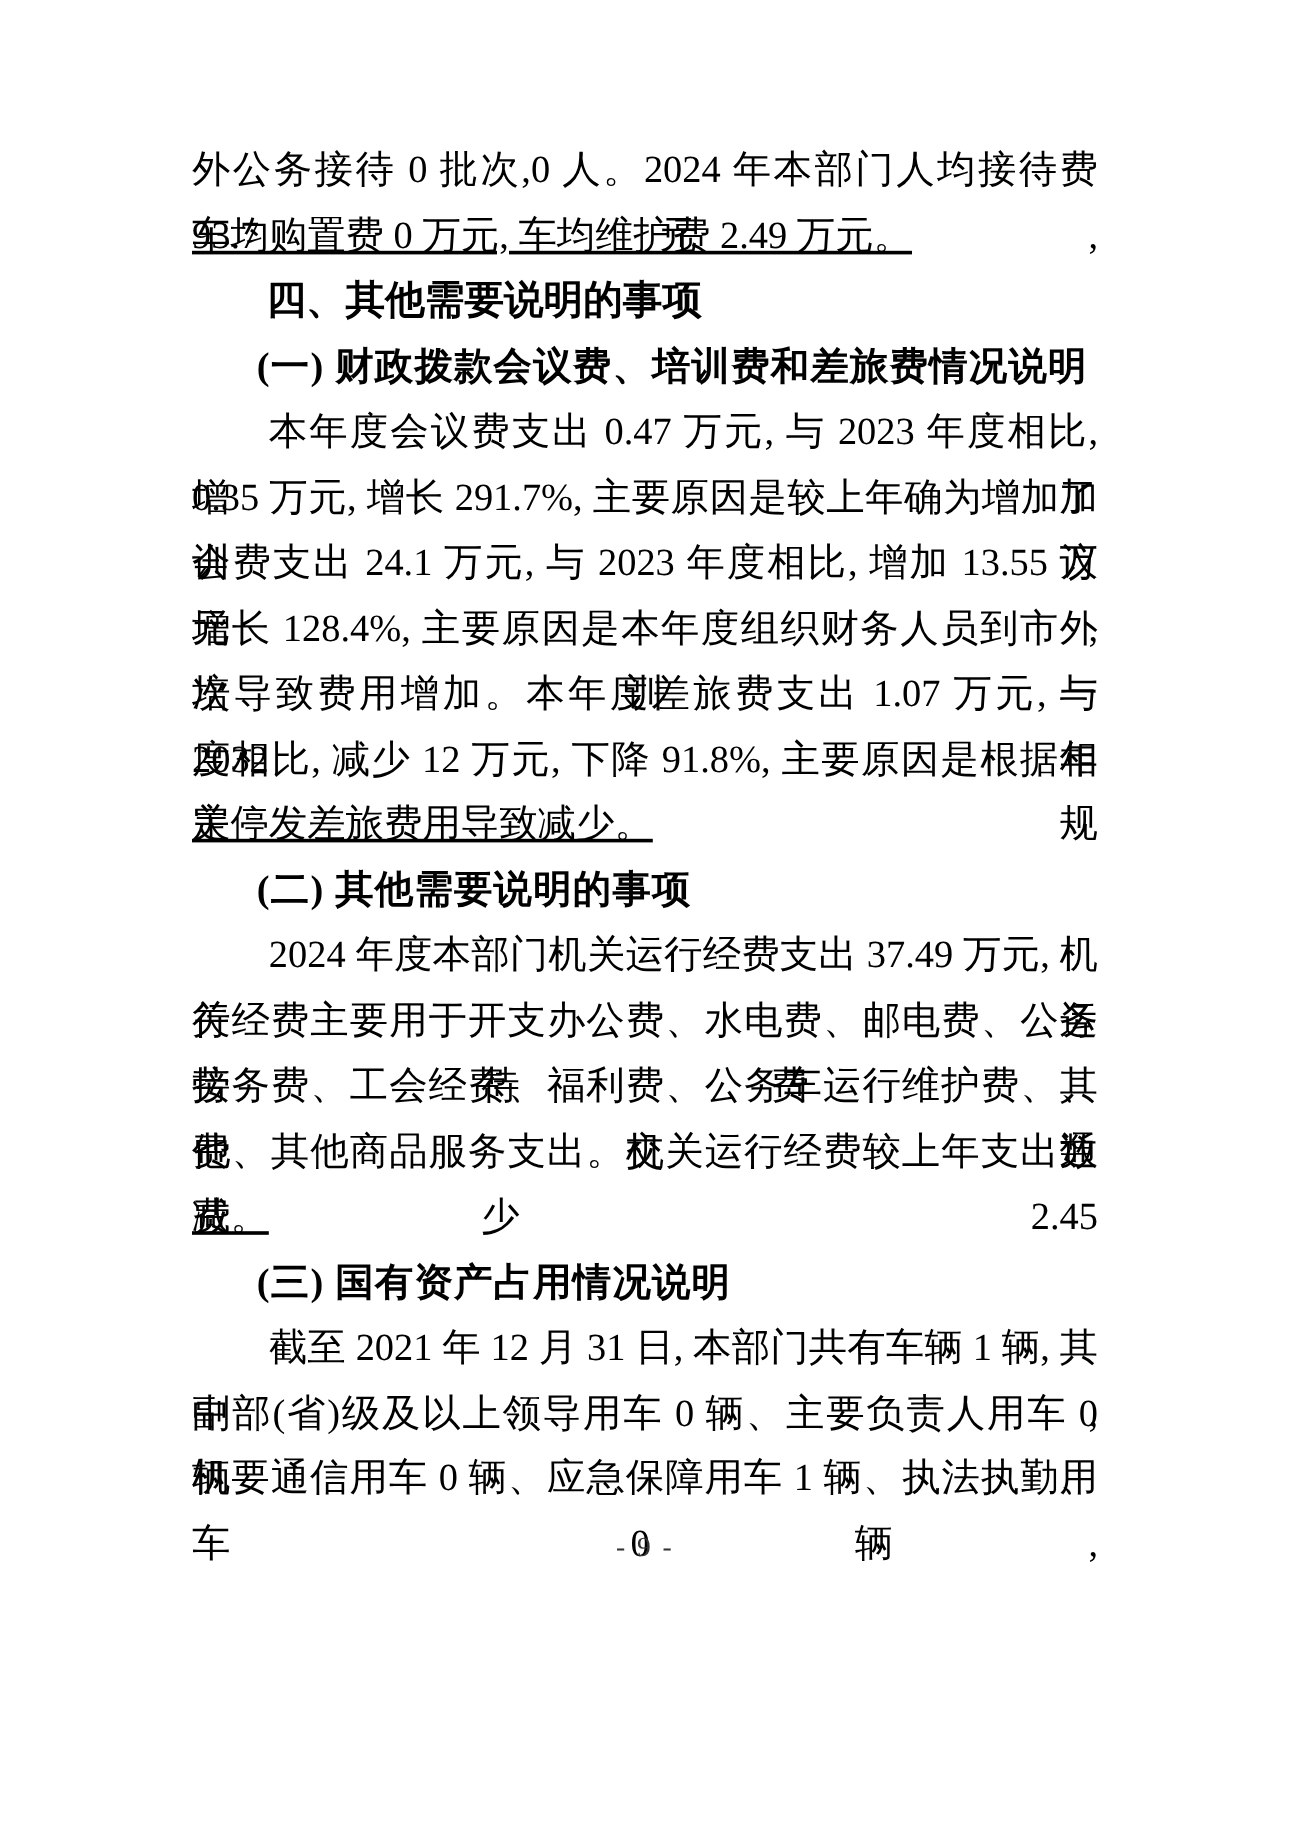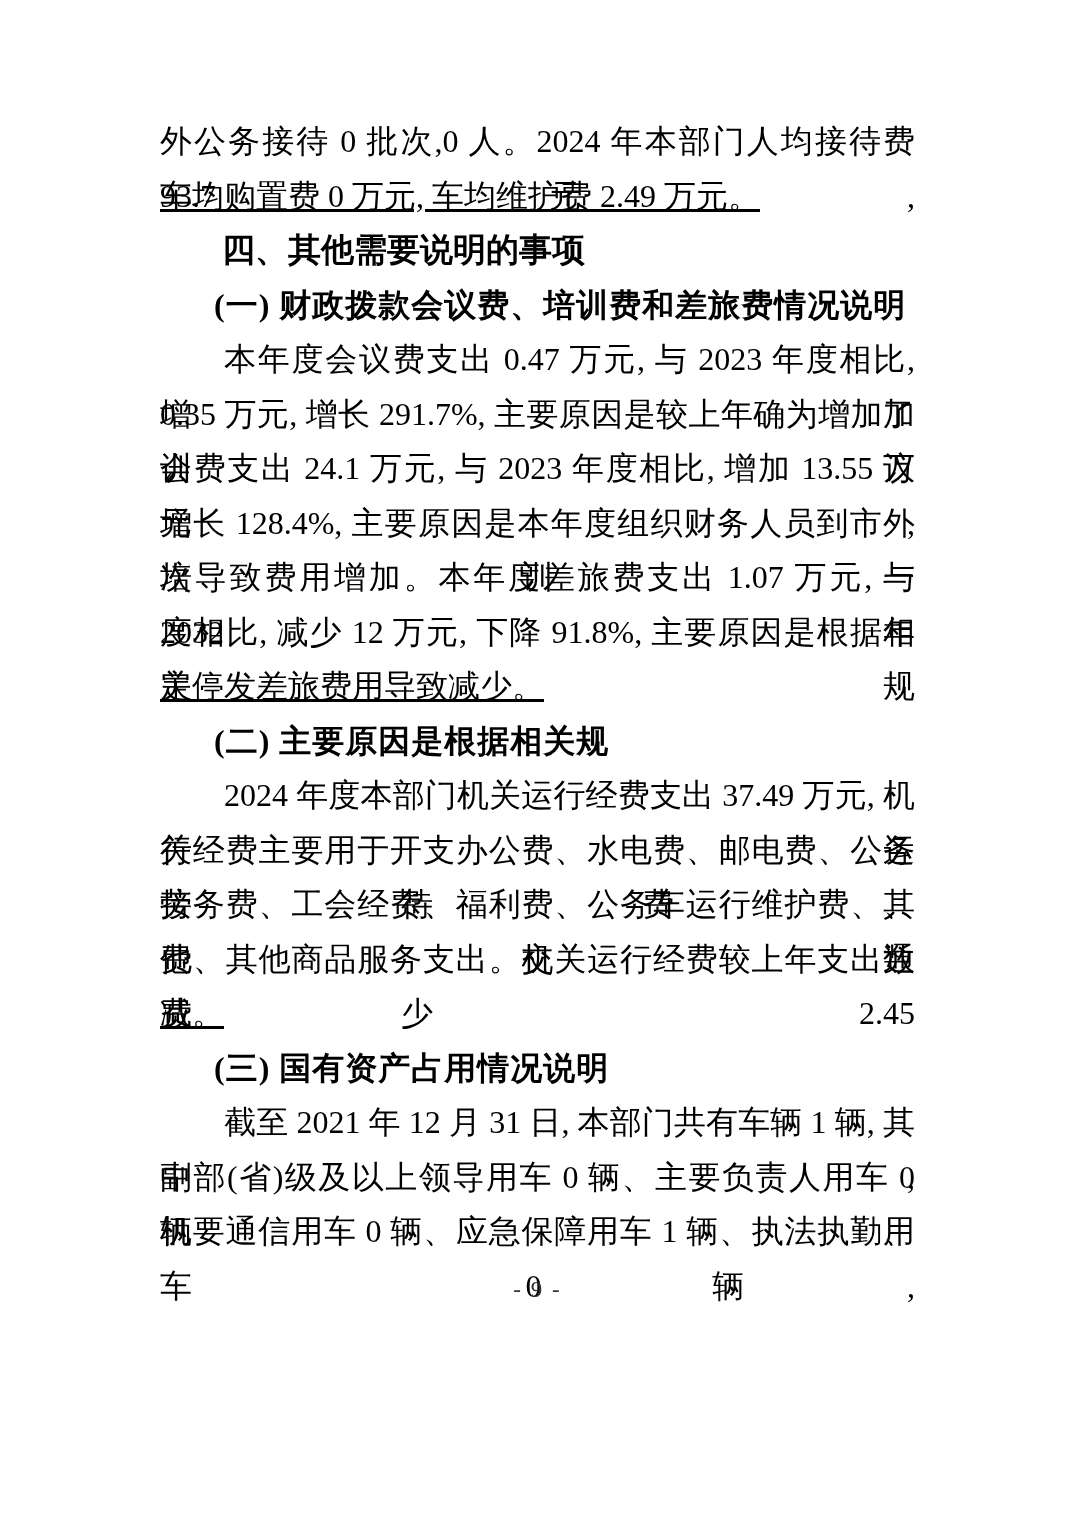--- a/index.html
+++ b/index.html
@@ -75,21 +75,21 @@
   <div class="line h-kai">(一) 财政拨款会议费、培训费和差旅费情况说明</div>
 
   <div class="line indent">本年度会议费支出 0.47 万元, 与 2023 年度相比, 增加</div>
   <div class="line">0.35 万元, 增长 291.7%, 主要原因是较上年确为增加了会议</div>
   <div class="line">训费支出 24.1 万元, 与 2023 年度相比, 增加 13.55 万元,</div>
   <div class="line">增长 128.4%, 主要原因是本年度组织财务人员到市外培训一</div>
   <div class="line">次导致费用增加。本年度差旅费支出 1.07 万元, 与 2032 年</div>
   <div class="line">度相比, 减少 12 万元, 下降 91.8%, 主要原因是根据相关规</div>
   <div class="line end">定停发差旅费用导致减少。</div>
 
-  <div class="line h-kai">(二) 主要原因是根据相关规</div>
+  <div class="line h-kai">(二) 其他需要说明的事项</div>
 
   <div class="line indent">2024 年度本部门机关运行经费支出 37.49 万元, 机关运</div>
   <div class="line">行经费主要用于开支办公费、水电费、邮电费、公务接待费、</div>
   <div class="line">劳务费、工会经费、福利费、公务车运行维护费、其他交通</div>
   <div class="line">费、其他商品服务支出。机关运行经费较上年支出数减少 2.45</div>
   <div class="line end">费。</div>
 
   <div class="line h-kai">(三) 国有资产占用情况说明</div>
 
   <div class="line indent">截至 2021 年 12 月 31 日, 本部门共有车辆 1 辆, 其中,</div>

